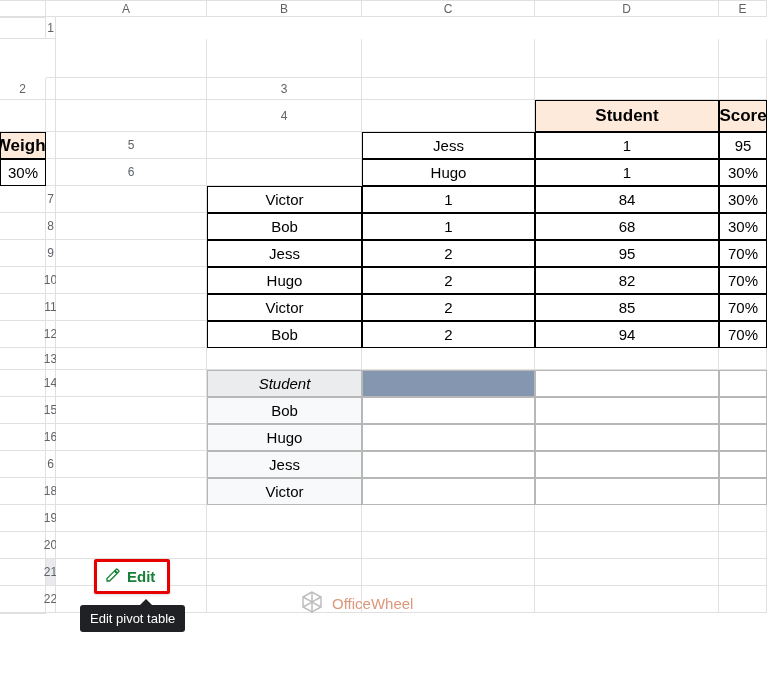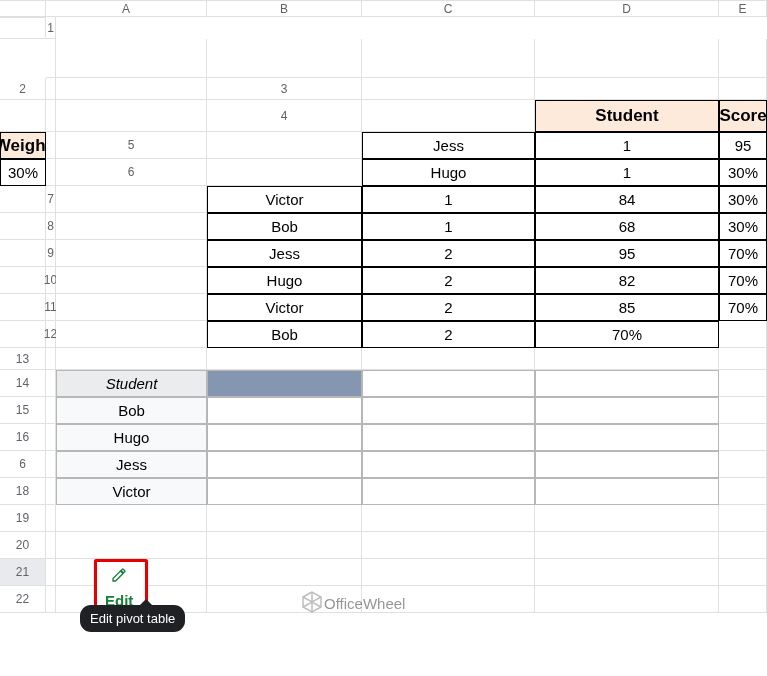--- a/index.html
+++ b/index.html
@@ -95,50 +95,49 @@
       border-radius: 2px;
       padding: 5px 12px 5px 8px;
       display: flex;
       align-items: center;
       gap: 6px;
       font-size: 15px;
       font-weight: bold;
       color: #188038;
       cursor: pointer;
       box-shadow: 0 1px 3px rgba(0,0,0,0.15);
-      flex-direction: column;
     }
     .edit-button svg { width: 16px; height: 16px; }
     .tooltip {
       position: absolute;
       left: 80px;
       top: 605px;
       background: #202124;
       color: #fff;
       font-size: 13px;
       padding: 6px 10px;
-      border-radius: 11px;
+      border-radius: 3px;
     }
     .tooltip::before {
       content: '';
       position: absolute;
       top: -6px;
       left: 60px;
       border-left: 6px solid transparent;
       border-right: 6px solid transparent;
       border-bottom: 6px solid #202124;
     }
     .watermark {
       position: absolute;
       left: 300px;
       top: 590px;
       display: flex;
       align-items: center;
-      gap: 0;
-      color: #404040;
+      gap: 8px;
+      color: #c2410c;
       font-size: 15px;
       opacity: 0.55;
     }
     .watermark svg { width: 24px; height: 24px; }
     .row21-sel { background: #e8eaed; text-align: center; }
   </style>
 </head>
 <body>
 
 <div class="sheet">
@@ -231,20 +230,21 @@
   <div class="cell data-cell">Victor</div>
   <div class="cell data-cell">2</div>
   <div class="cell data-cell">85</div>
   <div class="cell data-cell">70%</div>
   <div class="cell"></div>
 
   <div class="row-header">12</div>
   <div class="cell"></div>
   <div class="cell data-cell">Bob</div>
   <div class="cell data-cell">2</div>
+  <div class="cell data-cell">94</div>
   <div class="cell data-cell">70%</div>
   <div class="cell"></div>
 
   <div class="row-header">13</div>
   <div class="cell"></div>
   <div class="cell"></div>
   <div class="cell"></div>
   <div class="cell"></div>
   <div class="cell"></div>
   <div class="cell"></div>

